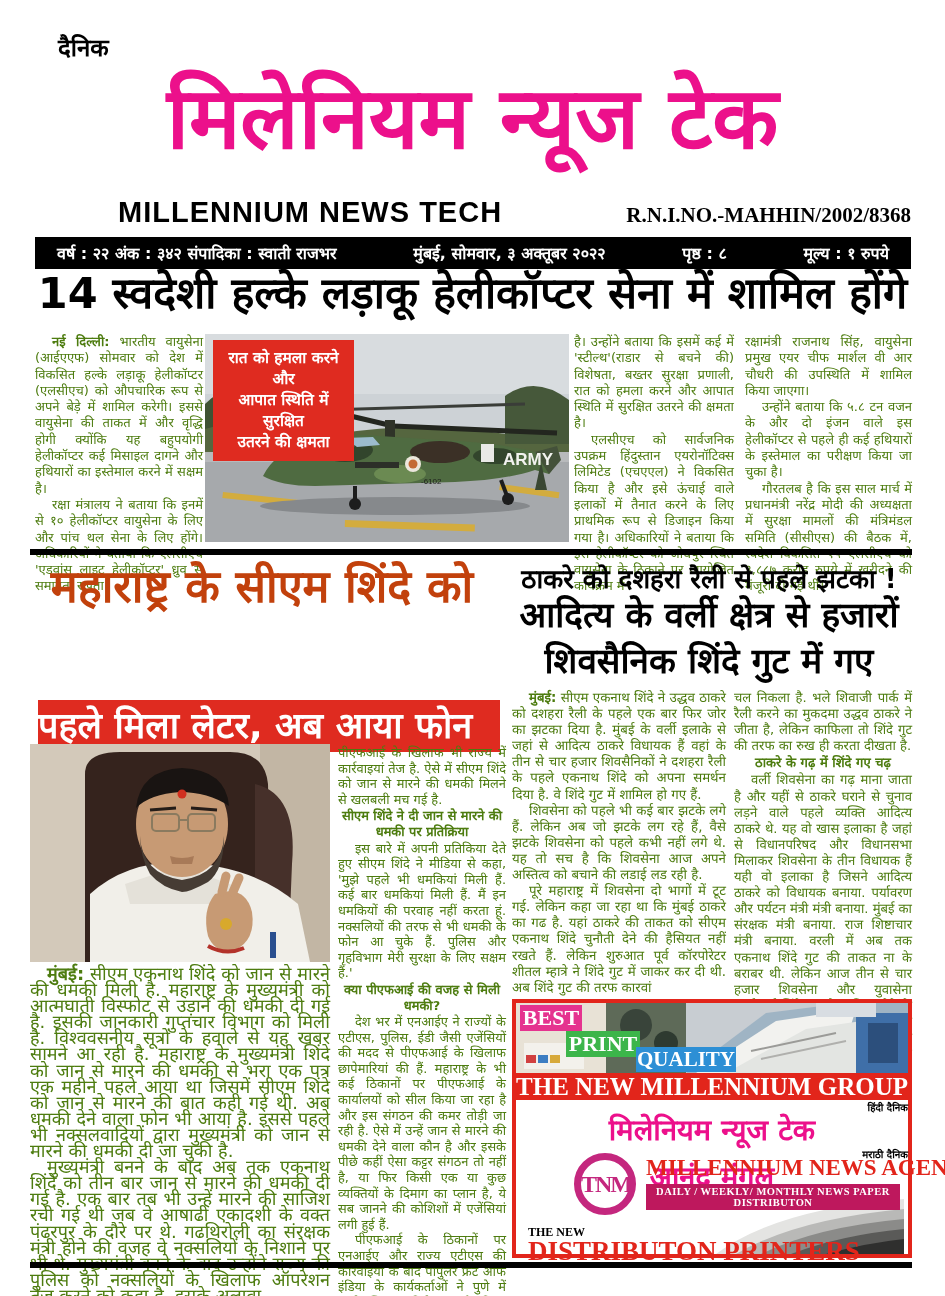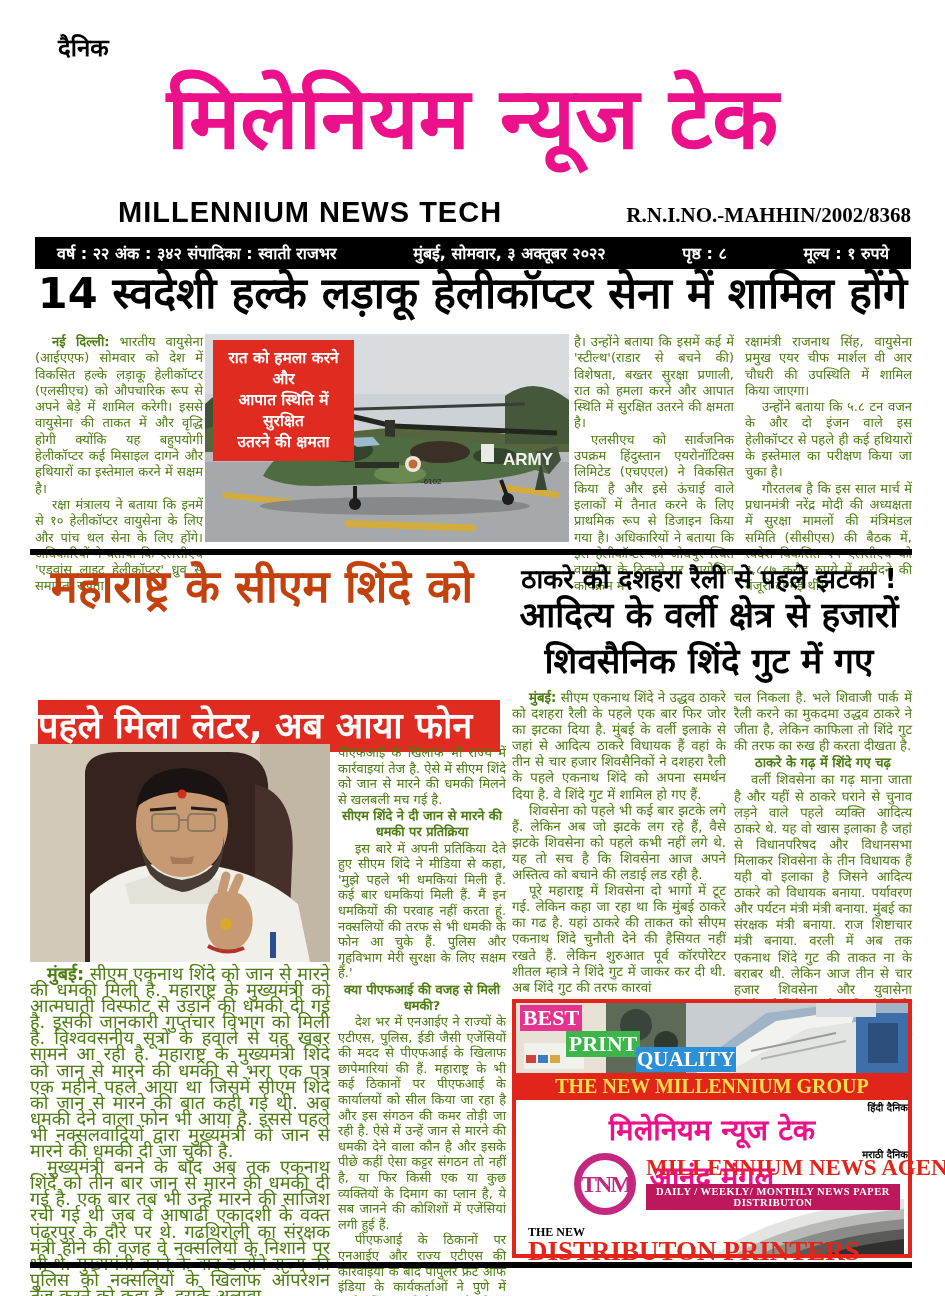--- a/index.html
+++ b/index.html
@@ -57,22 +57,22 @@
   .photo-shinde{left:30px;top:744px;width:300px;height:218px;}
 
   
   .ad{left:512px;top:999px;width:400px;height:259px;border:4px solid #e2251b;background:#fff;
       box-sizing:border-box;}
   .ad-collage{left:0;top:0;width:392px;height:70px;}
   .chip{position:absolute;color:#fff;font-weight:bold;font-family:"Liberation Serif",serif;text-align:center;}
   .chip-best{left:4px;top:2px;width:62px;font-size:22px;background:#e5338f;}
   .chip-print{left:50px;top:28px;width:74px;font-size:22px;background:#3cb54a;}
   .chip-quality{left:120px;top:44px;width:100px;font-size:21px;background:#2d8fd5;}
-  .ad-group{position:absolute;left:0;top:70px;width:392px;height:27px;background:#e2251b;color:#fde047;
-            text-align:center;font-size:20px;font-weight:bold;font-family:"Liberation Serif",serif;line-height:27px;}
+  .ad-group{position:absolute;left:0;top:70px;width:392px;height:27px;background:#e2251b;color:#ffffff;
+            text-align:center;font-size:25px;font-weight:bold;font-family:"Liberation Serif",serif;line-height:27px;}
   .ad-papers{position:absolute;left:0;top:97px;width:392px;display:flex;justify-content:space-around;flex-direction:column;}
   .ad-paper{text-align:center;}
   .ad-paper .tag{font-size:10px;font-weight:bold;color:#000;text-align:right;}
   .ad-paper .nm{font-size:29px;font-weight:bold;color:#ec108b;line-height:1.15;white-space:nowrap;}
   .ad-logo{position:absolute;left:58px;top:150px;width:62px;height:62px;border-radius:50%;
            border:7px solid #c4277e;background:#fff;box-sizing:border-box;
            color:#c4277e;font-weight:bold;font-size:24px;text-align:center;line-height:48px;
            font-family:"Liberation Serif",serif;letter-spacing:-2px;}
   .ad-agency{position:absolute;left:130px;top:152px;width:262px;text-align:center;color:#e2251b;
              font-size:23px;font-weight:bold;font-family:"Liberation Serif",serif;white-space:nowrap;}

